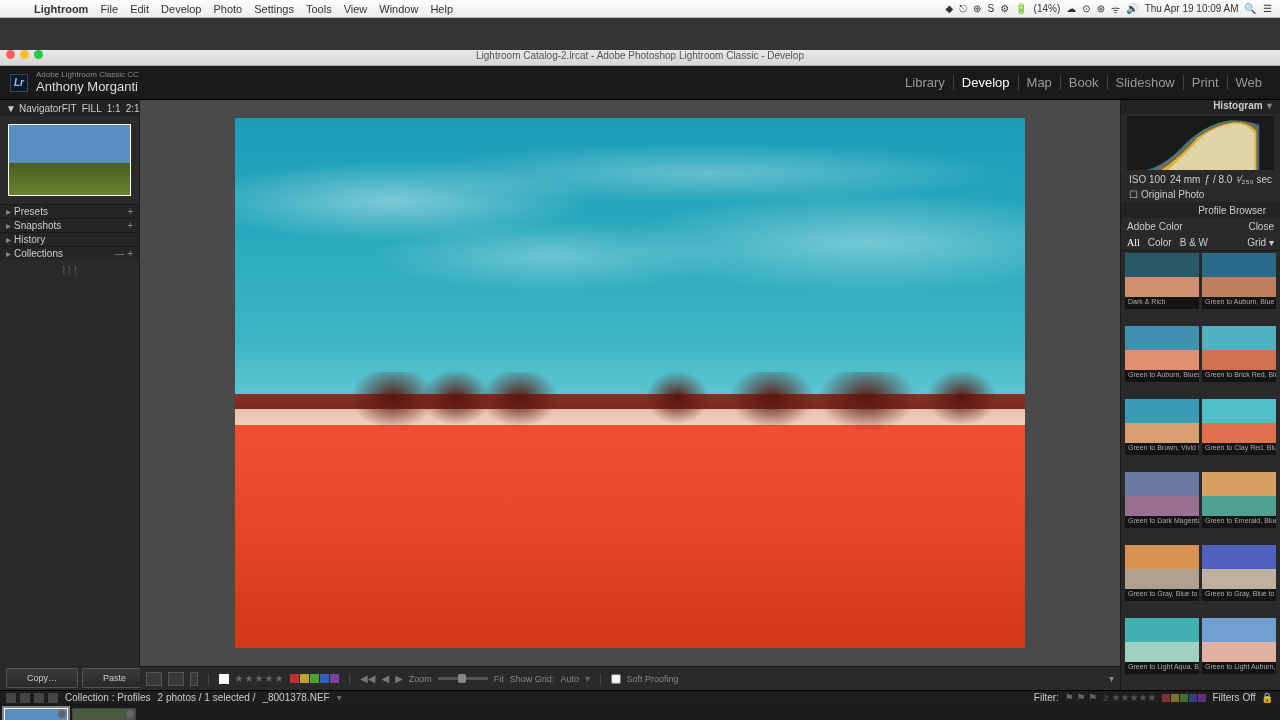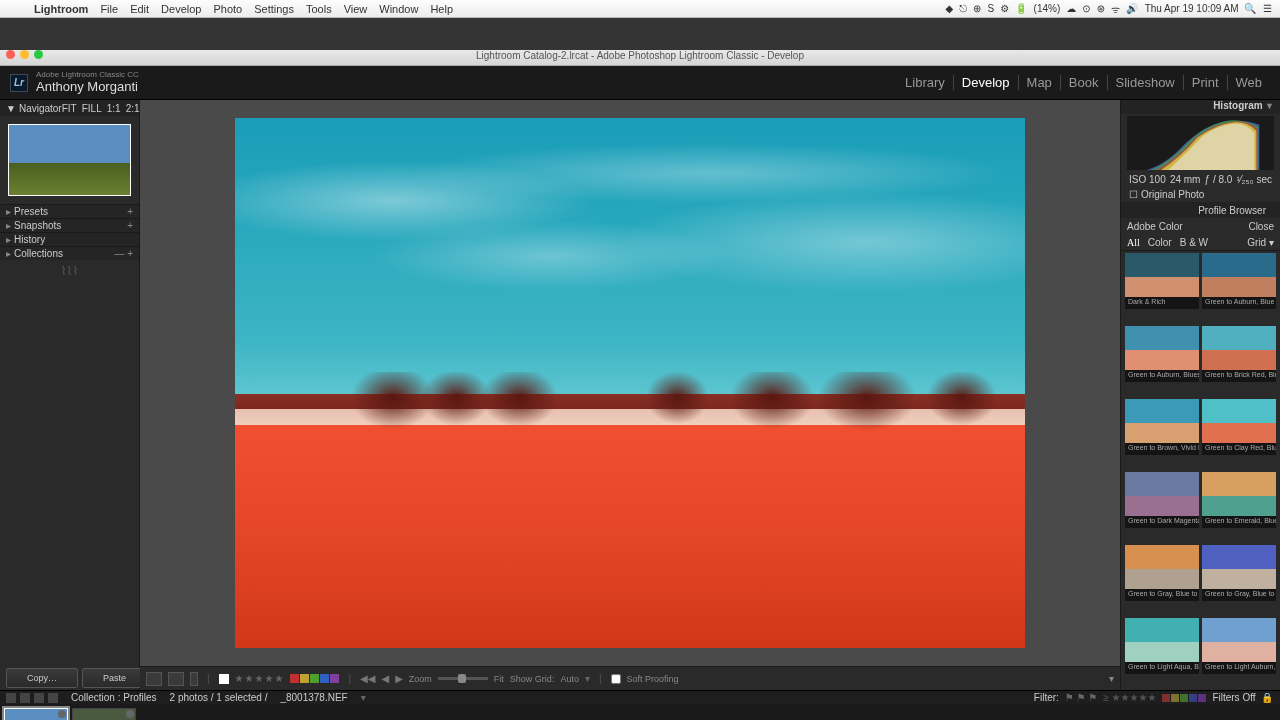--- a/index.html
+++ b/index.html
@@ -84,21 +84,21 @@
 .profile-controls{padding:3px 6px;display:flex;align-items:center;gap:6px;font-size:9px;}
 .profile-controls .close{margin-left:auto;}
 .profile-filter{padding:2px 6px;display:flex;gap:8px;font-size:9px;color:#888;border-bottom:1px solid #1a1a1a;}
 .profile-filter .active{color:#fff;font-family:Liberation Serif, serif;}
 .profile-filter .grid{margin-left:auto;}
 .profile-grid{flex:1;overflow-y:auto;padding:2px 4px;display:grid;grid-template-columns:1fr 1fr;gap:3px;}
 .profile-item{height:56px;background:#333;position:relative;overflow:hidden;}
 .profile-item .thumb{height:44px;}
 .profile-item .label{height:12px;background:rgba(0,0,0,.6);font-size:7px;color:#aaa;padding:1px 3px;white-space:nowrap;overflow:hidden;}
 
-.secondary{height:14px;background:#1e1e1e;display:flex;align-items:center;padding:0 6px;gap:13px;font-size:9px;color:#888;border-top:1px solid #000;}
+.secondary{height:14px;background:#1e1e1e;display:flex;align-items:center;padding:0 6px;gap:7px;font-size:9px;color:#888;border-top:1px solid #000;}
 .secondary .icons{display:flex;gap:4px;}
 .secondary .icons div{width:10px;height:10px;background:#444;}
 .secondary .right{margin-left:auto;display:flex;align-items:center;gap:6px;}
 .filmstrip{height:48px;background:#1a1a1a;display:flex;align-items:center;padding:4px;gap:4px;}
 .film-thumb{width:64px;height:40px;border:1px solid #444;position:relative;}
 .film-thumb.selected{border:1px solid #fff;outline:2px solid #888;}
 .film-thumb .badge{position:absolute;top:1px;right:1px;width:8px;height:8px;background:#666;border-radius:50%;}
 .film-thumb .dots{position:absolute;bottom:1px;left:2px;font-size:6px;color:#888;}
 </style>
 </head>

